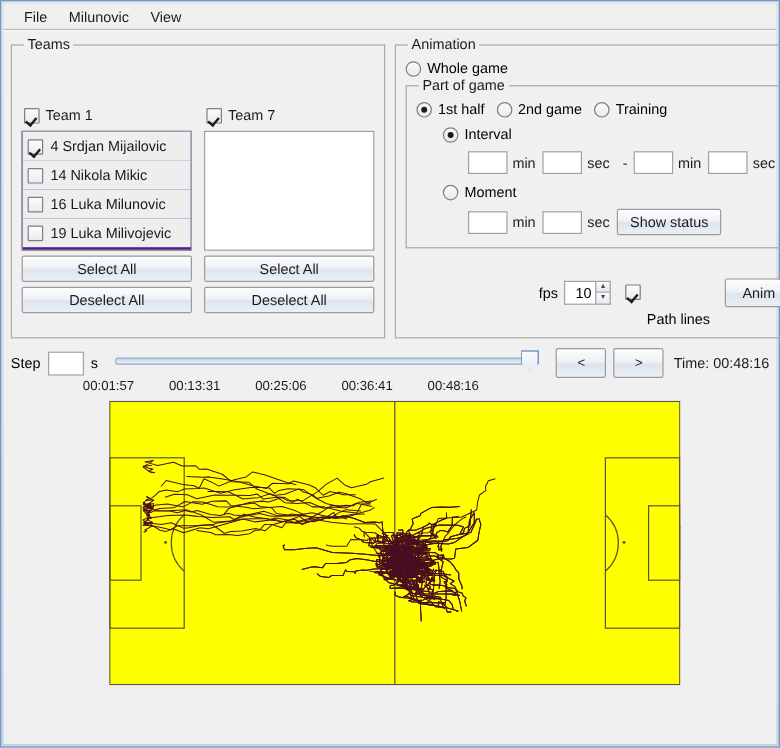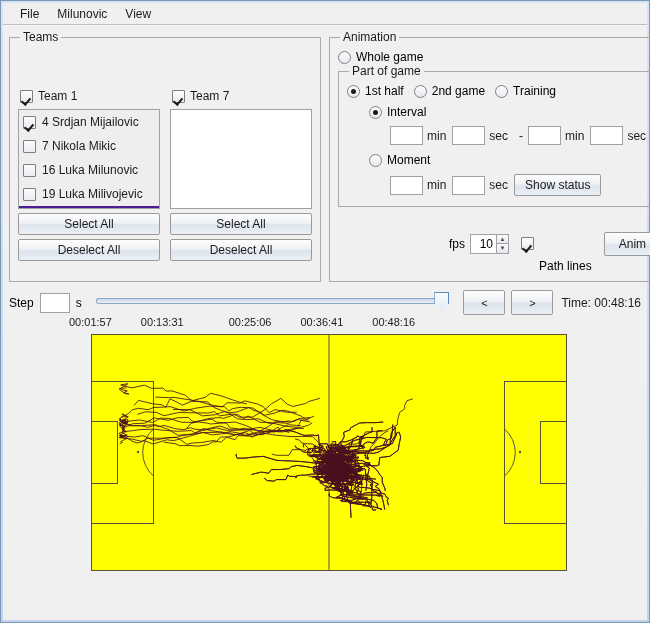--- a/index.html
+++ b/index.html
@@ -221,21 +221,21 @@
               <span class="checkbox checked"></span>
               <span class="cb-label">Team 1</span>
             </div>
             <div class="listbox">
               <div class="list-item">
                 <span class="checkbox checked"></span>
                 <span>4 Srdjan Mijailovic</span>
               </div>
               <div class="list-item">
                 <span class="checkbox"></span>
-                <span>7 Nikola Mikic</span>
+                <span>14 Nikola Mikic</span>
               </div>
               <div class="list-item">
                 <span class="checkbox"></span>
                 <span>16 Luka Milunovic</span>
               </div>
               <div class="list-item">
                 <span class="checkbox"></span>
                 <span>19 Luka Milivojevic</span>
               </div>
             </div>
@@ -334,21 +334,21 @@
           <span class="slider-thumb" id="slider-thumb" style="left: calc(100% - 13px);"></span>
         </span>
 
         <span class="nav-btn">&lt;</span>
         <span class="nav-btn">&gt;</span>
         <span class="time-label">Time: 00:48:16</span>
       </div>
 
       <div class="ticks" id="tick-row">
           <span class="tick" style="margin-right: 29px;">00:01:57</span>
-          <span class="tick" style="margin-right: 45px;">00:13:31</span>
+          <span class="tick" style="margin-right: 29px;">00:13:31</span>
           <span class="tick" style="margin-right: 29px;">00:25:06</span>
           <span class="tick" style="margin-right: 29px;">00:36:41</span>
           <span class="tick" style="margin-right: 0px;">00:48:16</span>
         </div>
     </div>
 
     <div class="pitch-area">
       <svg class="pitch" id="pitch-svg" width="476" height="237" viewBox="0 0 476 237">
         <rect id="pitch-bg" x="0.5" y="0.5" width="475" height="236" fill="#ffff00" stroke="#555533" stroke-width="1"></rect>
 

